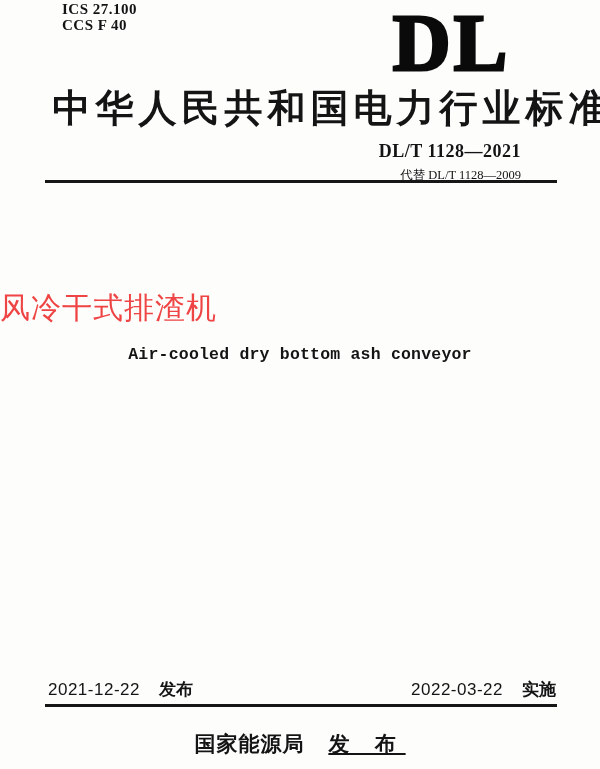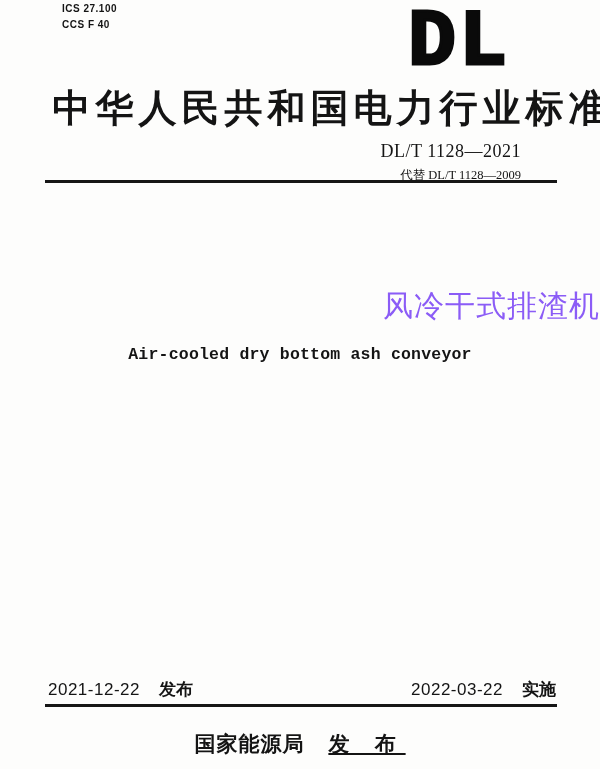--- a/index.html
+++ b/index.html
@@ -16,33 +16,33 @@
     color: #141414;
     font-family: "Liberation Sans", sans-serif;
     overflow: hidden;
   }
 
   
   .ics-block {
     position: absolute;
     left: 62px;
     top: 1px;
-    font-family: Liberation Sans, sans-serif;
-    font-weight: bold;
-    font-size: 10px;
+    font-family: Liberation Serif, serif;
+    font-weight: bold;
+    font-size: 15px;
     line-height: 16px;
     letter-spacing: 0.5px;
   }
 
   
   .logo {
     position: absolute;
     right: 90px;
     top: 3px;
-    font-family: Liberation Mono, monospace;
+    font-family: Liberation Serif, serif;
     font-weight: bold;
     font-size: 80px;
     line-height: 80px;
     letter-spacing: 3px;
     -webkit-text-stroke: 3px #0a0a0a;
     color: #0a0a0a;
   }
 
   
   .category-title {
@@ -62,21 +62,21 @@
 
   
   .std-block {
     position: absolute;
     top: 141px;
     right: 79px;
     text-align: right;
   }
   .std-no {
     font-family: "Liberation Serif", serif;
-    font-weight: normal;
+    font-weight: bold;
     font-size: 18px;
     line-height: 21px;
     letter-spacing: 0.5px;
   }
   .std-replaces {
     font-family: "Liberation Serif", serif;
     font-size: 12.5px;
     line-height: 16px;
     margin-top: 5px;
   }
@@ -91,26 +91,26 @@
   }
   .rule-top { top: 180px; }
   .rule-bottom { top: 704px; }
 
   
   .title-cn {
     position: absolute;
     top: 291px;
     left: 0;
     width: 100%;
-    text-align: right;
-    font-family: Liberation Mono, monospace;
+    text-align: left;
+    font-family: Liberation Serif, serif;
     font-size: 30px;
     line-height: 34px;
     letter-spacing: 1px;
-    color: #8b5cf6;
+    color: #ef4444;
   }
 
   
   .title-en {
     position: absolute;
     top: 345px;
     left: 0;
     width: 100%;
     text-align: center;
     font-family: Liberation Mono, monospace;

